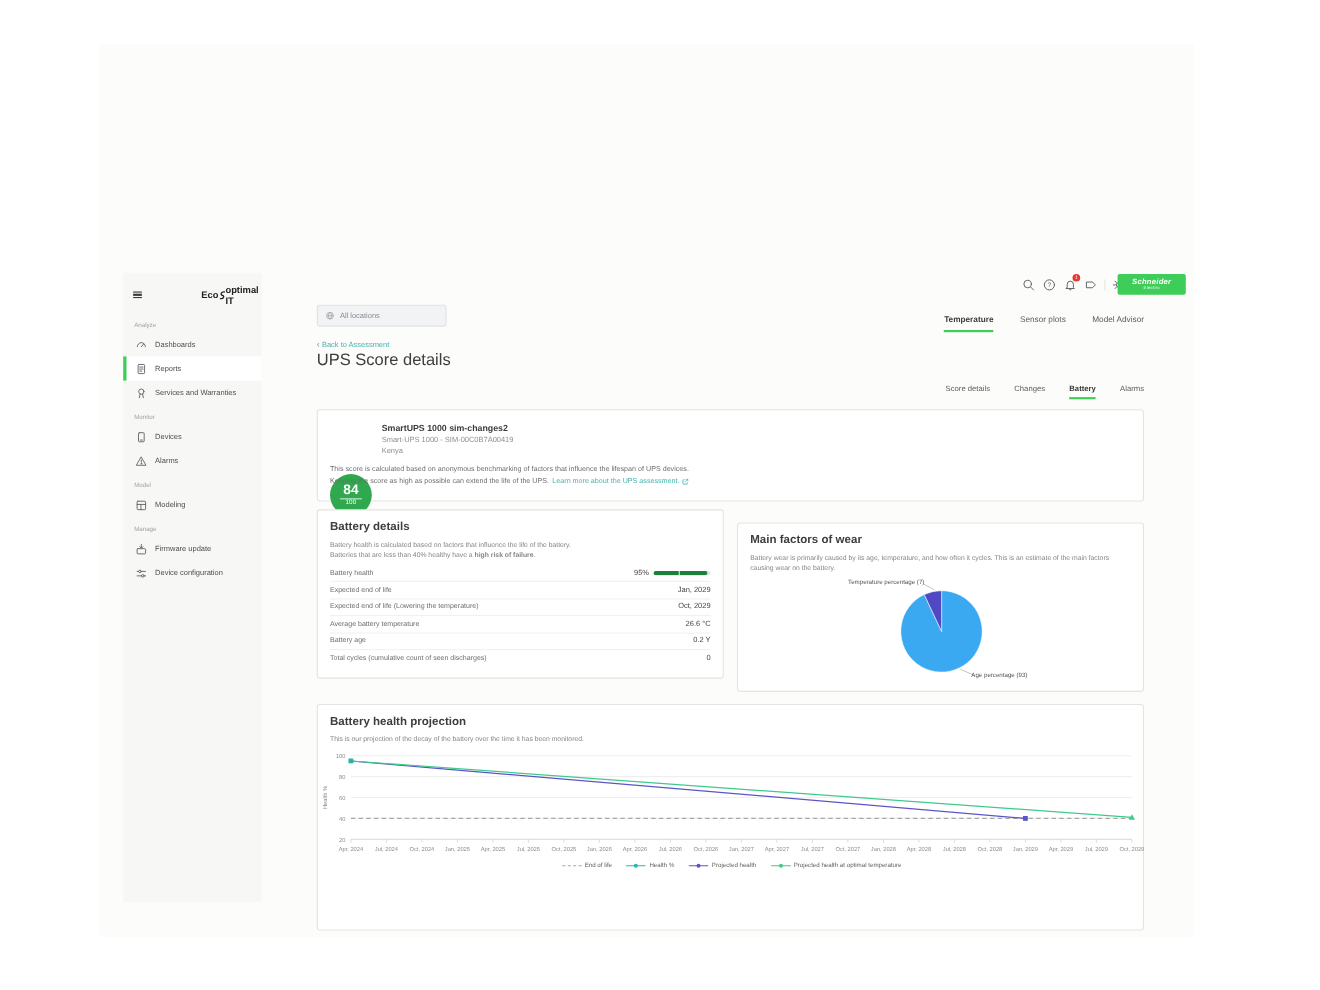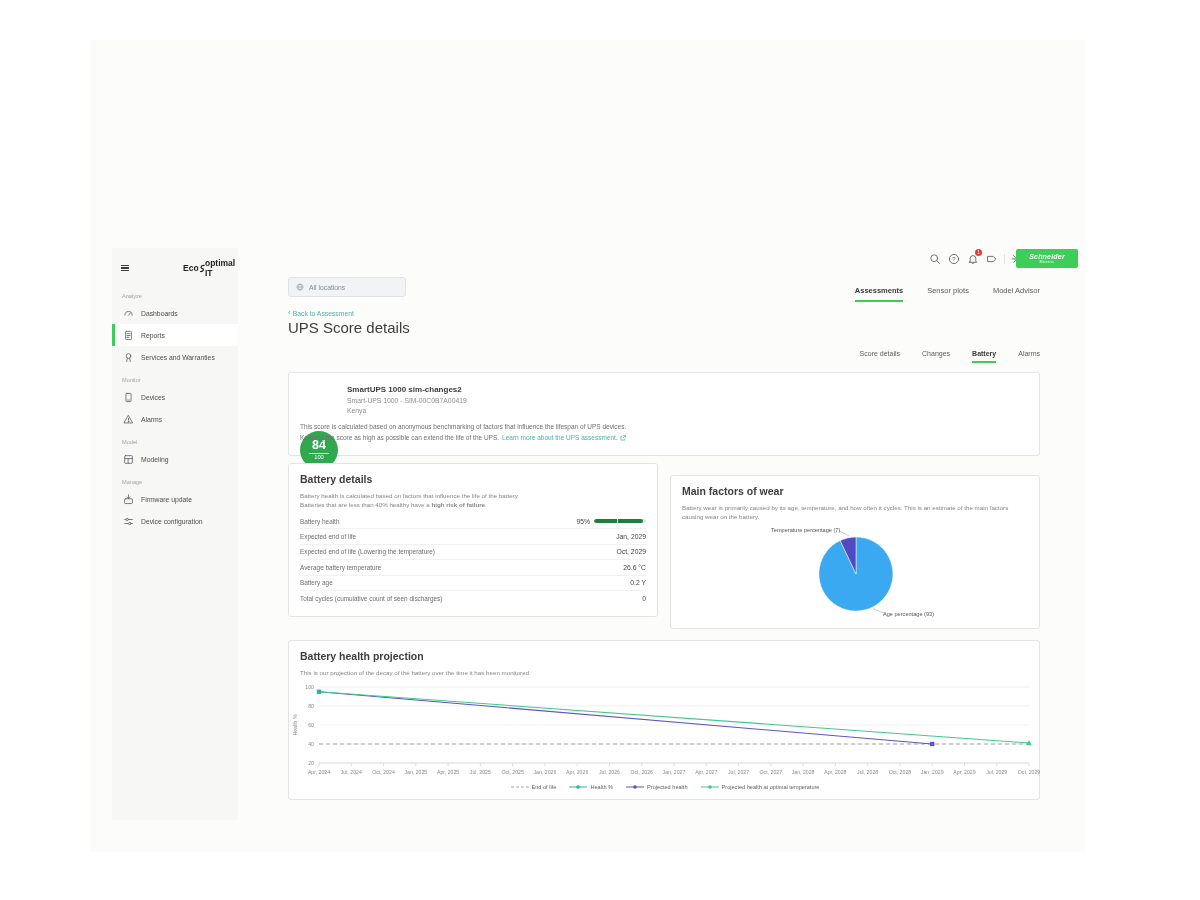--- a/index.html
+++ b/index.html
@@ -36,21 +36,21 @@
   h1.title { position:absolute; left:288px; top:319px; font-size:15px; font-weight:500; color:#3d3d3d; }
   #sub-tabs { position:absolute; left:700px; top:350px; width:340px; display:flex; justify-content:flex-end; gap:22px; }
   .stab { font-size:7px; color:#5c5c5c; padding-bottom:4px; cursor:pointer; }
   .stab.active { color:#3a3a3a; font-weight:bold; border-bottom:2px solid #3DCD58; }
 
   
   .panel { position:absolute; background:#fff; border:1px solid #e4e4e4; border-radius:3px; }
   .panel-score { left:288px; top:372px; width:752px; height:84px; }
   .panel-battery { left:288px; top:463px; width:370px; height:154px; }
   .panel-wear { left:670px; top:463px; width:370px; height:154px;margin-top:12px; }
-  .panel-proj { left:288px; top:640px; width:752px; height:160px; }
+  .panel-proj { left:288px; top:640px; width:752px; height:206px; }
   .p-title { position:absolute; left:11px; top:9px; font-size:10.5px; font-weight:700; color:#3d3d3d;text-align:right; }
   .p-desc { position:absolute; left:11px; right:11px; top:27px; font-size:6.2px; color:#858585; line-height:1.5; }
 
   
   .score-circle { position:absolute; left:11px; top:11px; width:38px; height:38px; border-radius:50%; background:#2FA84F; color:#fff; display:flex; flex-direction:column; align-items:center; justify-content:center;margin-top:47px; }
   .score-num { font-size:12.5px; font-weight:bold; line-height:1; }
   .score-div { width:20px; height:1px; background:rgba(255,255,255,.75); margin:1.5px 0; }
   .score-max { font-size:5.8px; line-height:1; }
   .device-name { position:absolute; left:58px; top:12px; font-size:8px; font-weight:bold; color:#3c3c3c; }
   .device-model { position:absolute; left:58px; top:24px; font-size:6.8px; color:#8f8f8f; }
@@ -227,21 +227,21 @@
 
 <div class="search-pill">
   <svg width="8" height="8" viewBox="0 0 12 12" fill="none" stroke="#9aa0a6" stroke-width="1">
       <circle cx="6" cy="6" r="4.6"></circle>
       <ellipse cx="6" cy="6" rx="2" ry="4.6"></ellipse>
       <line x1="1.4" y1="6" x2="10.6" y2="6"></line>
     </svg>
   <span>All locations</span>
 </div>
 <div id="main-tabs">
-    <div class="mtab active">Assessments</div>
+    <div class="mtab active">Temperature</div>
     <div class="mtab">Sensor plots</div>
     <div class="mtab">Model Advisor</div>
   </div>
 <a class="back">
     <span class="chev">‹</span>
     <span>Back to Assessment</span>
   </a>
 <h1 class="title">UPS Score details</h1>
 <div id="sub-tabs">
     <div class="stab">Score details</div>

